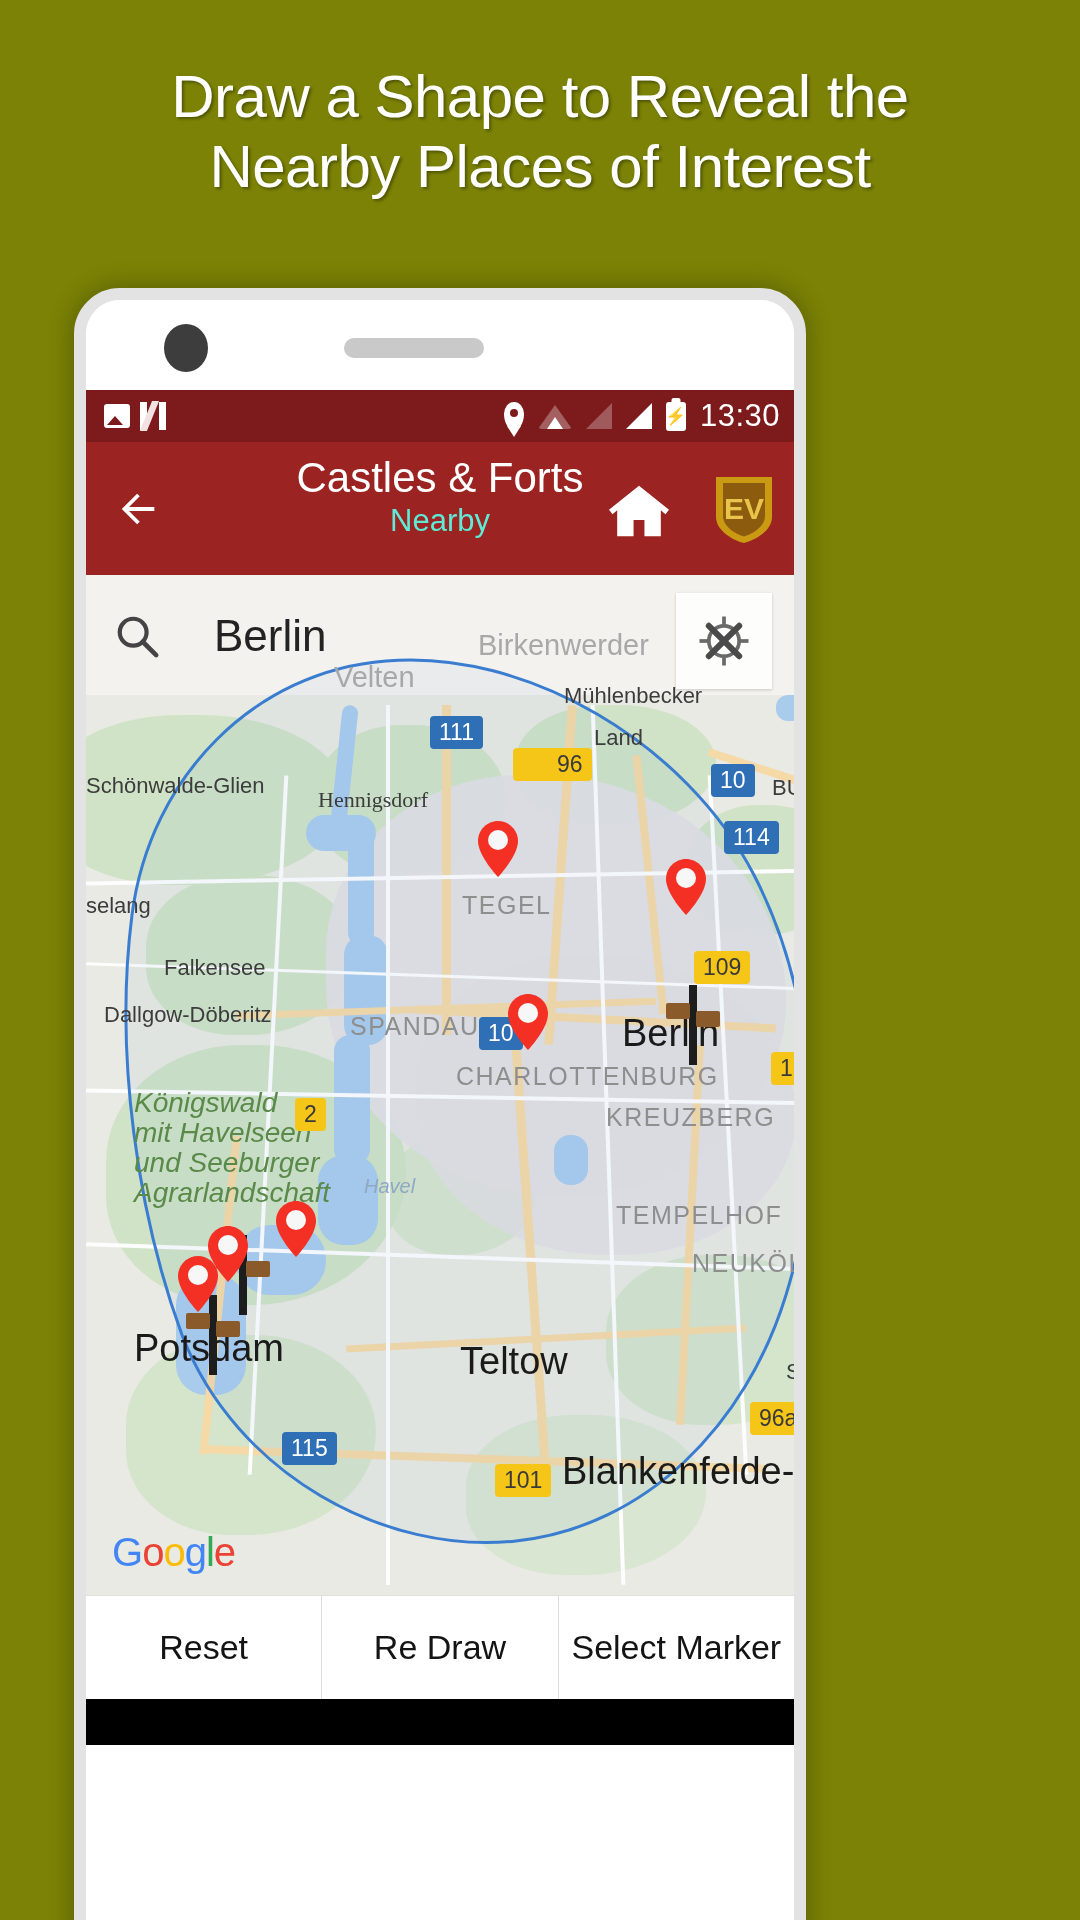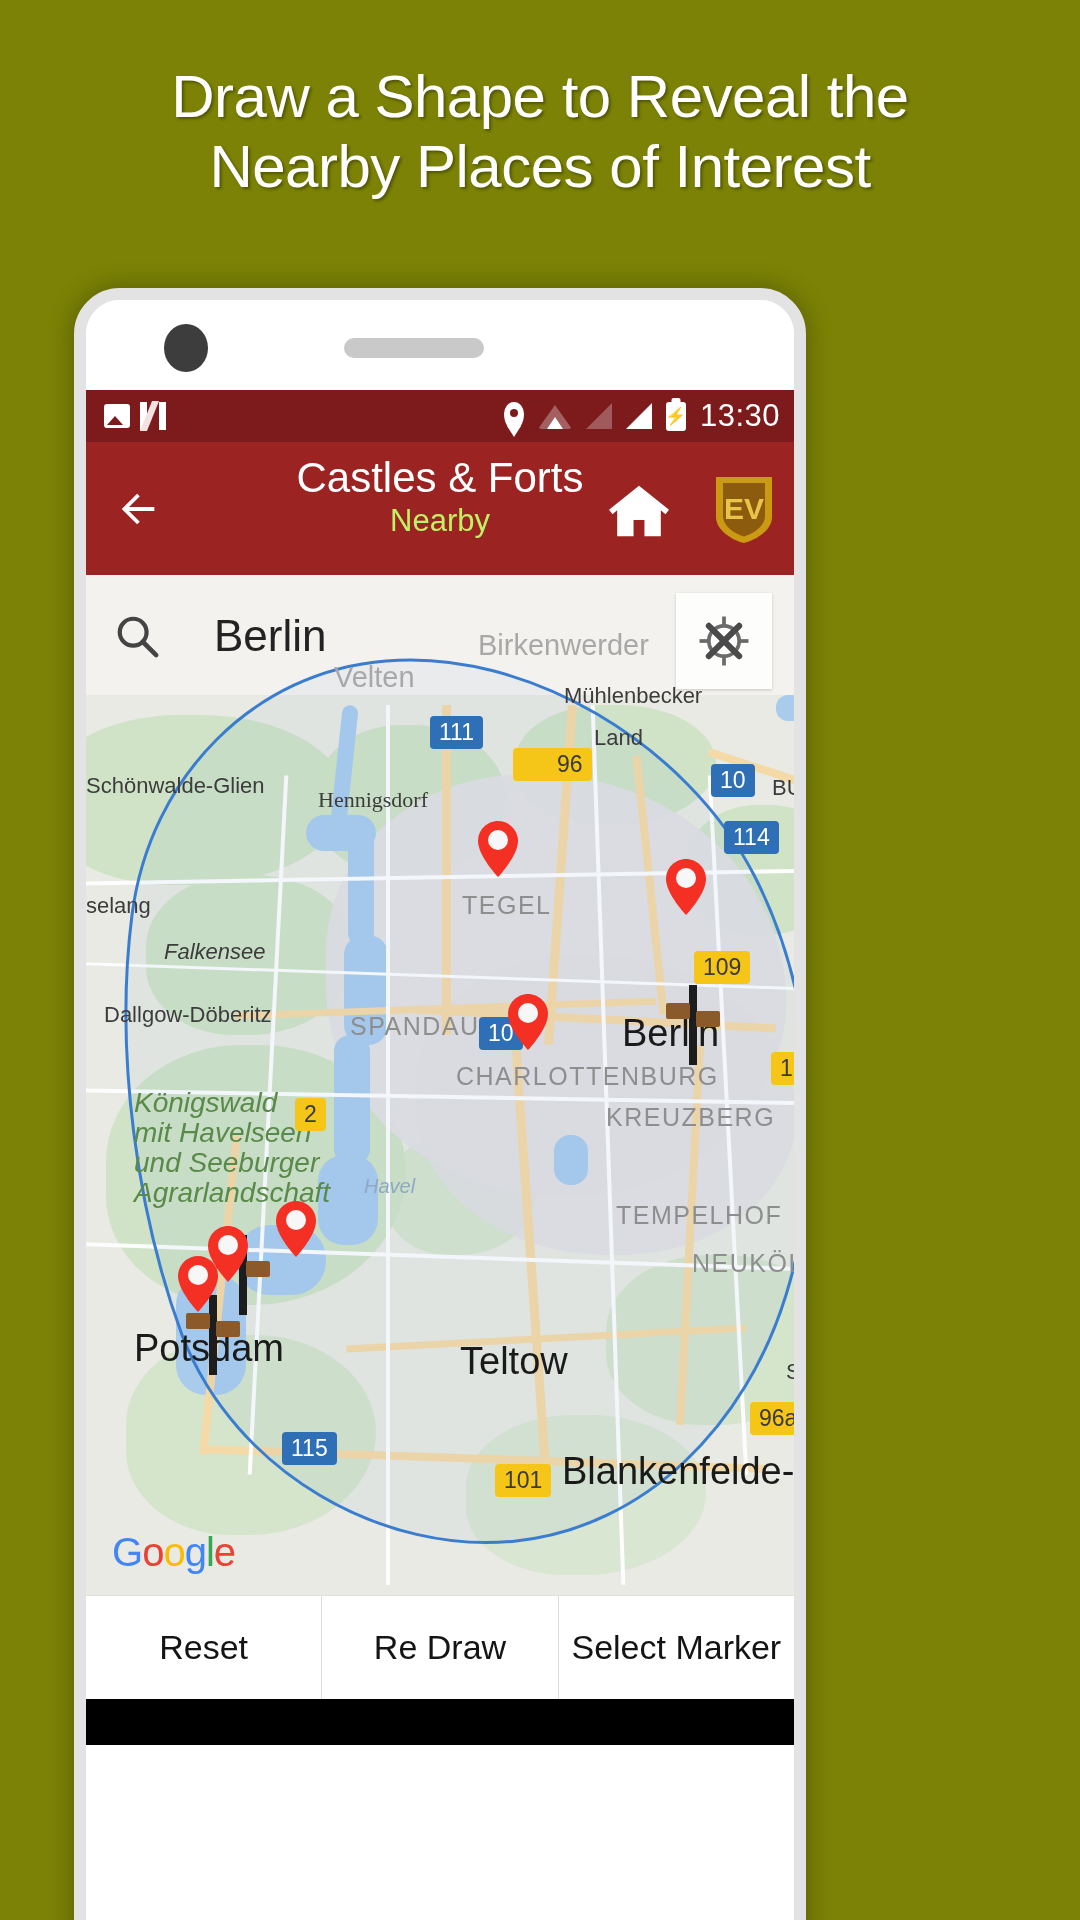--- a/index.html
+++ b/index.html
@@ -137,21 +137,21 @@
   }
   .back-arrow svg { width: 46px; height: 46px; }
   .titles {
     position: absolute; left: 0; right: 0; top: 12px;
     text-align: center; pointer-events: none;
   }
   .title-main {
     color: #fff; font-size: 42px; font-weight: 400; line-height: 48px;
   }
   .title-sub {
-    color: #bef264; font-size: 31px; font-weight: 400; line-height: 38px;
+    color: #5eead4; font-size: 31px; font-weight: 400; line-height: 38px;
   }
   .appbar-right {
     margin-left: auto; display: flex; align-items: center; gap: 40px; z-index:2;
   }
   .home-icon svg { width: 66px; height: 60px; display:block; }
   .ev-logo {
     width: 64px; height: 72px; position: relative;
   }
 
   
@@ -392,21 +392,21 @@
     <div id="map-overlay">
         <div class="lbl lbl-faint" style="left: 248px; top: 86px;">Velten</div>
         <div class="lbl lbl-faint" style="left: 392px; top: 54px;">Birkenwerder</div>
         <div class="lbl lbl-city" style="left: 478px; top: 108px;">Mühlenbecker</div>
         <div class="lbl lbl-city" style="left: 508px; top: 150px;">Land</div>
         <div class="lbl lbl-city" style="left: 0px; top: 198px;">Schönwalde-Glien</div>
         <div class="lbl lbl-city" style="left: 232px; top: 212px; font-family: Liberation Serif, serif;">Hennigsdorf</div>
         <div class="lbl lbl-city" style="left: 686px; top: 200px;">BUCH</div>
         <div class="lbl lbl-city" style="left: 0px; top: 318px;">selang</div>
         <div class="lbl lbl-area" style="left: 376px; top: 316px;">TEGEL</div>
-        <div class="lbl lbl-city" style="left: 78px; top: 364px; font-style: italic;">Falkensee</div>
+        <div class="lbl lbl-city" style="left: 78px; top: 380px;">Falkensee</div>
         <div class="lbl lbl-city" style="left: 18px; top: 427px;">Dallgow-Döberitz</div>
         <div class="lbl lbl-area" style="left: 264px; top: 437px;">SPANDAU</div>
         <div class="lbl lbl-area" style="left: 370px; top: 487px;">CHARLOTTENBURG</div>
         <div class="lbl lbl-city-big" style="left: 536px; top: 437px;">Berlin</div>
         <div class="lbl lbl-area" style="left: 520px; top: 528px;">KREUZBERG</div>
         <div class="lbl lbl-park" style="left: 48px; top: 512px;">Königswald</div>
         <div class="lbl lbl-park" style="left: 48px; top: 542px;">mit Havelseen</div>
         <div class="lbl lbl-park" style="left: 48px; top: 572px;">und Seeburger</div>
         <div class="lbl lbl-park" style="left: 48px; top: 602px;">Agrarlandschaft</div>
         <div class="lbl lbl-water" style="left: 278px; top: 600px;">Havel</div>

